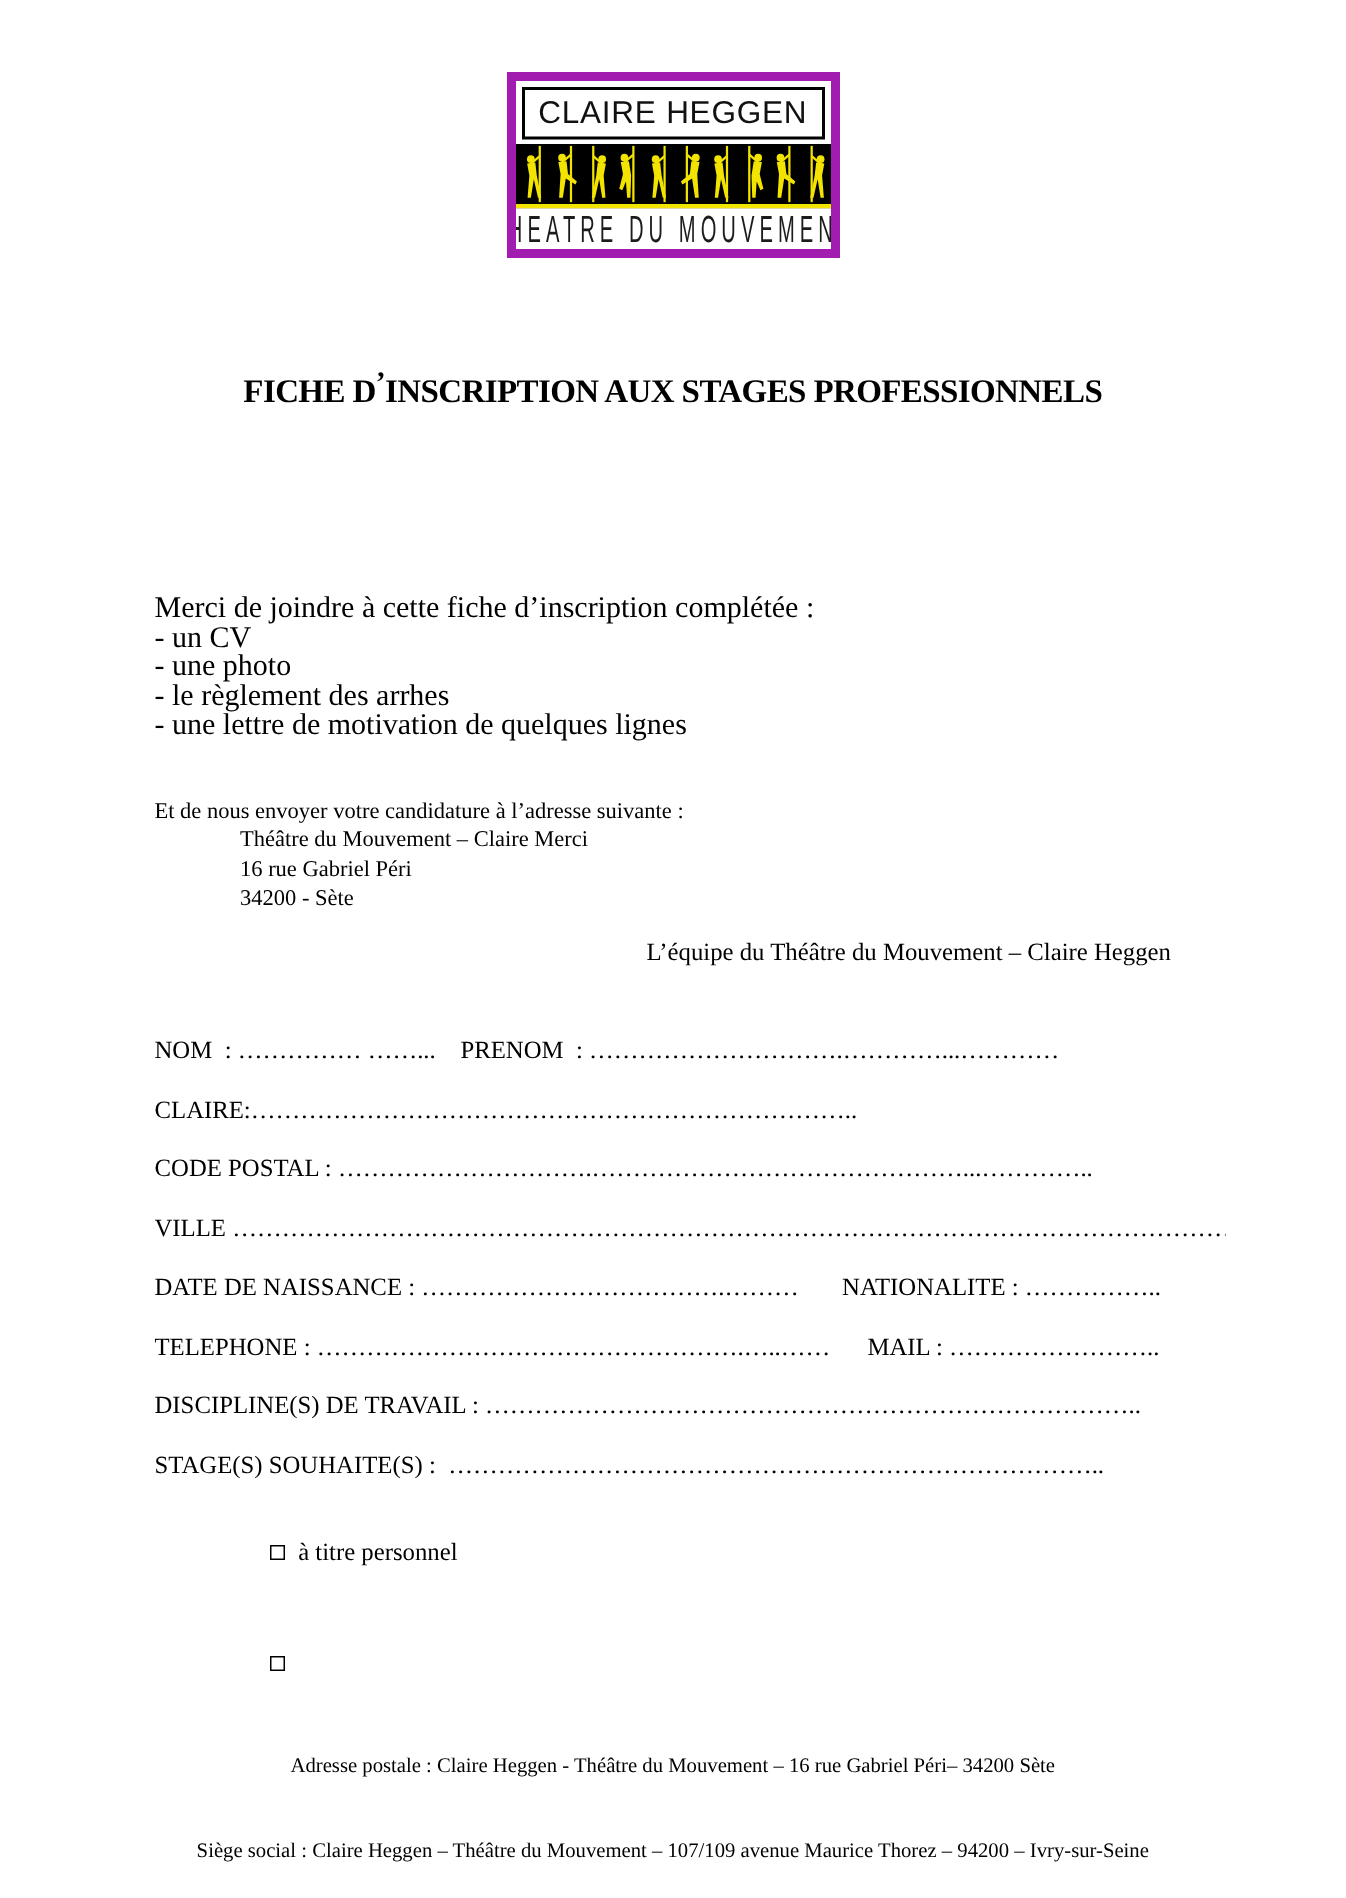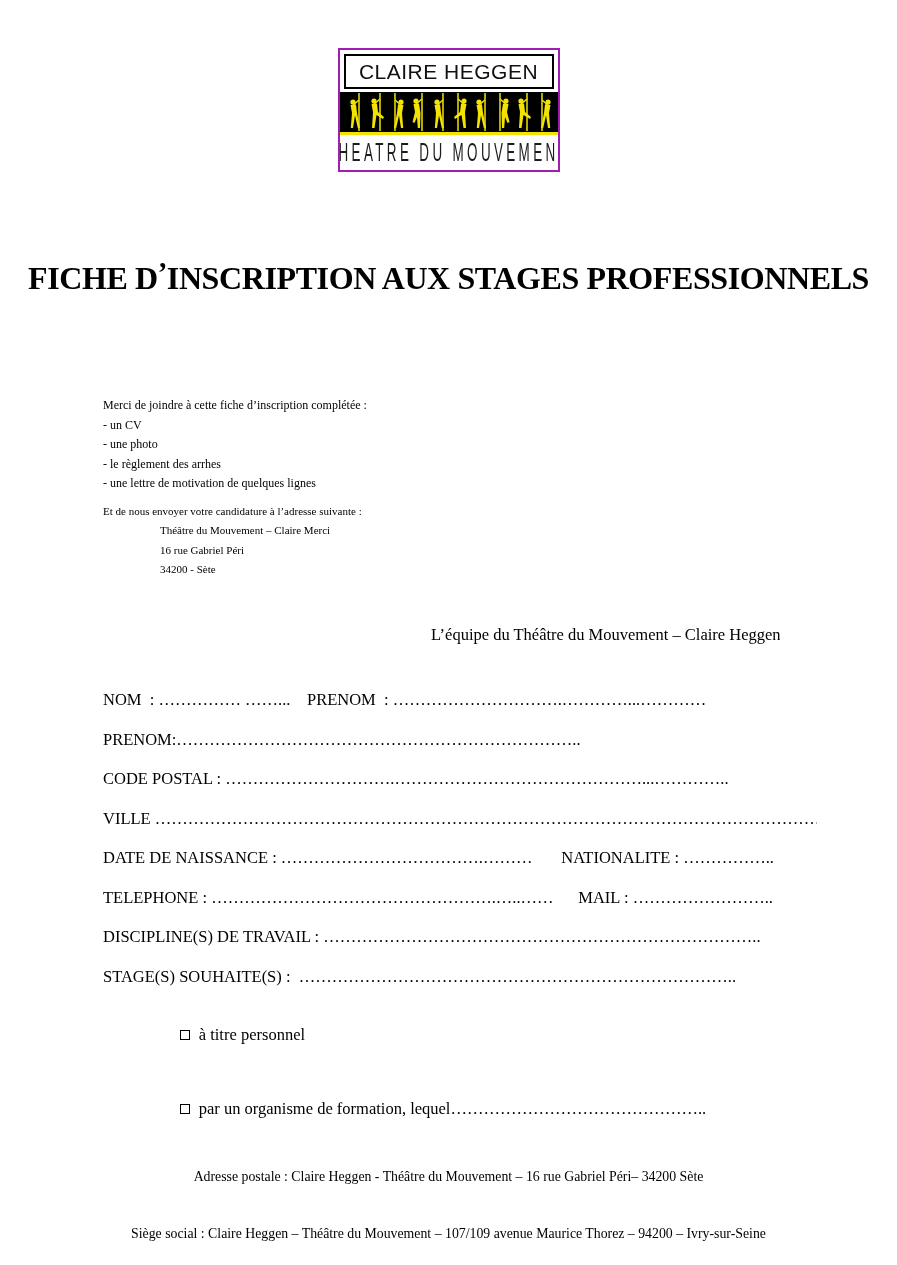--- a/index.html
+++ b/index.html
@@ -10,21 +10,21 @@
     font-family: "Liberation Serif", serif;
     color: #000;
     overflow: hidden;
   }
   .page { position: absolute; inset: 0; }
 
   
   .logo {
     position: absolute; top: 48px; left: 50%; transform: translateX(-50%);
     width: 222px; height: 124px;
-    border: 2px solid #a21caf;
+    border: 6px solid #a21caf;
     background: #fff;
     display: flex; flex-direction: column;
   }
   .logo-top {
     height: 42px; background: #fff; padding: 4px 4px 3px 4px;
   }
   .logo-top-inner {
     height: 100%; border: 2px solid #000;
     display: flex; align-items: center; justify-content: center;
     font-family: "Liberation Sans", sans-serif;
@@ -47,40 +47,39 @@
     font-family: "Liberation Sans", sans-serif;
     font-size: 12px; font-weight: 400; color: #1c1c1c;
     letter-spacing: 3px; white-space: nowrap;
     transform: scale(1.12, 2.1);
   }
 
   
   .title {
     position: absolute; top: 248px; left: 0; width: 100%;
     text-align: center;
-    font-size: 32px; font-weight: bold; letter-spacing: -0.4px;
+    font-size: 22px; font-weight: bold; letter-spacing: -0.4px;
     white-space: nowrap;
-    margin-top: 12px;
   }
   .title .apos {
     display: inline-block;
     font-size: 0.9em;
     transform: translateY(-7px);
   }
 
   
   .intro {
     position: absolute; top: 396px; left: 103px;
-    font-size: 12px; line-height: 19.6px;
+    font-size: 20px; line-height: 19.6px;
   }
 
   
   .send {
-    position: absolute; top: 502px; left: 103px;
-    font-size: 11px; line-height: 19.3px;
+    position: absolute; top: 532px; left: 103px;
+    font-size: 15px; line-height: 19.3px;
   }
   .send .addr { padding-left: 57px; }
 
   
   .signature {
     position: absolute; top: 625px; left: 431px;
     font-size: 16.5px; white-space: nowrap;
   }
 
   
@@ -205,32 +204,32 @@
     <div>Et de nous envoyer votre candidature à l’adresse suivante :</div>
     <div class="addr">Théâtre du Mouvement – Claire Merci</div>
     <div class="addr">16 rue Gabriel Péri</div>
     <div class="addr">34200 - Sète</div>
   </div>
 
   <div class="signature">L’équipe du Théâtre du Mouvement – Claire Heggen</div>
 
   <div class="form">
     <div class="form-row">NOM  : …………… ……...    PRENOM  : ………………………….…………...…………</div>
-    <div class="form-row">PRENOM:………………………………………………………………..</div>
+    <div class="form-row">CLAIRE:………………………………………………………………..</div>
     <div class="form-row">CODE POSTAL : ………………………….………………………………………...…………..</div>
     <div class="form-row">VILLE ……………………………………………………………………………………………………………</div>
     <div class="form-row">DATE DE NAISSANCE : ……………………………….………       NATIONALITE : ……………..</div>
     <div class="form-row">TELEPHONE : …………………………………………….…..……      MAIL : ……………………..</div>
     <div class="form-row">DISCIPLINE(S) DE TRAVAIL : ……………………………………………………………………..</div>
     <div class="form-row">STAGE(S) SOUHAITE(S) :  ……………………………………………………………………..</div>
     <div class="check-row">
       <span class="checkbox"></span><span>à titre personnel</span>
     </div>
     <div class="check-row">
-      <span class="checkbox"></span><span>par un organisme de formation, lequel………………………………………..</span>
+      <span class="checkbox"></span>
     </div>
   </div>
 
   <div class="footer">
     <div>Adresse postale : Claire Heggen - Théâtre du Mouvement – 16 rue Gabriel Péri– 34200 Sète</div>
     <div>Siège social : Claire Heggen – Théâtre du Mouvement – 107/109 avenue Maurice Thorez – 94200 – Ivry-sur-Seine</div>
     
     
   </div>
 

